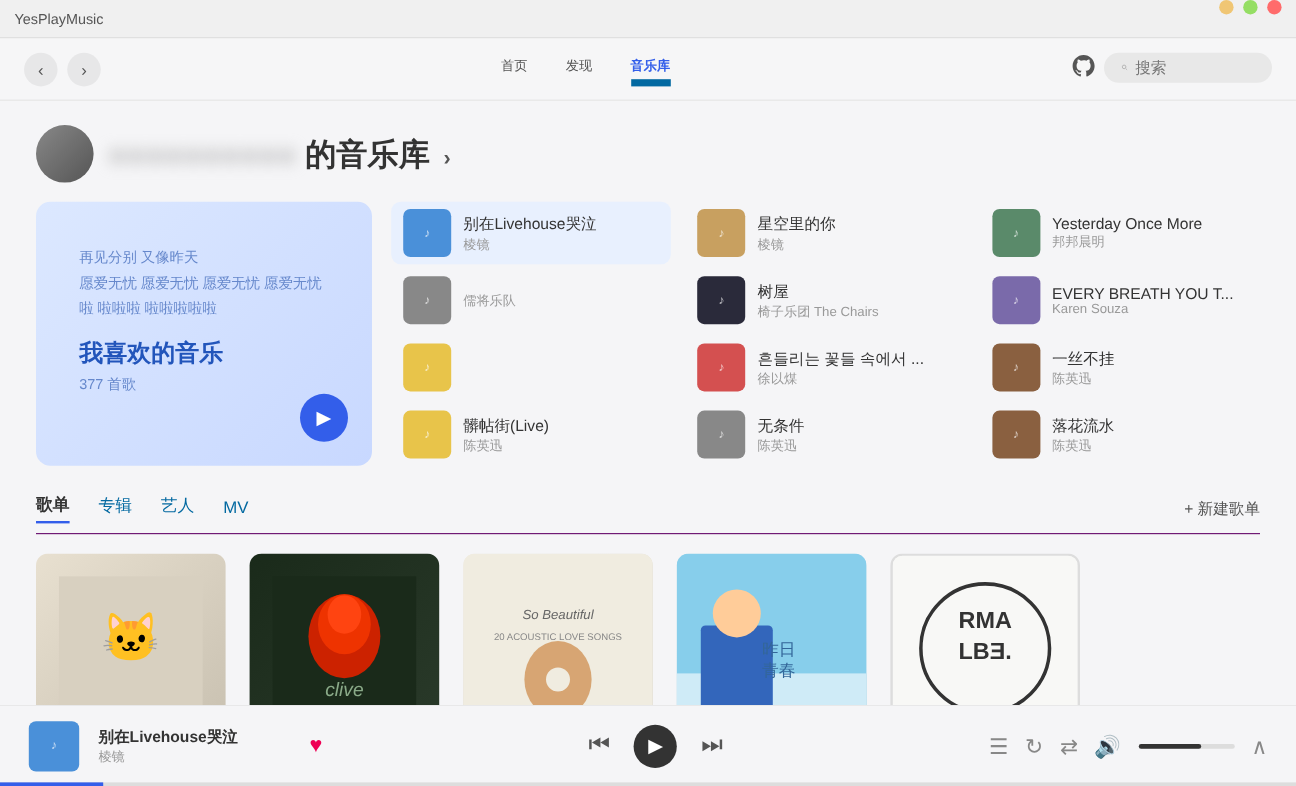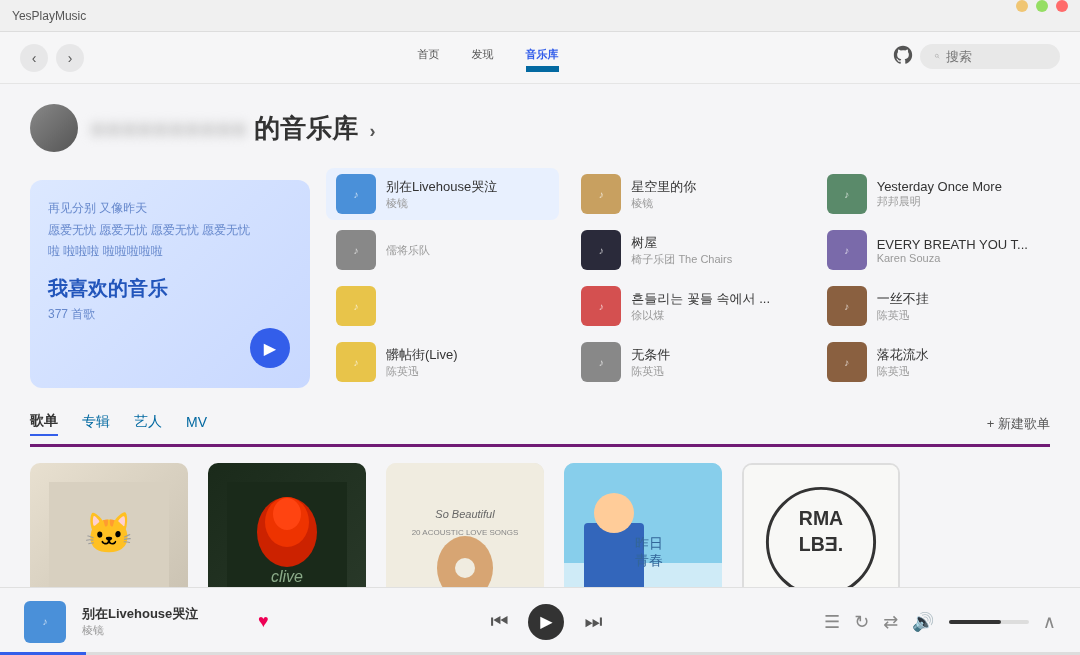--- a/index.html
+++ b/index.html
@@ -167,24 +167,23 @@
       gap: 16px;
       margin-bottom: 24px;
     }
 
     
     .liked-card {
       width: 280px;
       min-height: 160px;
       background: linear-gradient(135deg, #dce8ff 0%, #c8d8ff 100%);
       border-radius: 12px;
-      padding: 18px;
+      padding: 36px;
       position: relative;
       flex-shrink: 0;
-      margin-top: 12px;
     }
     .liked-card-lyrics {
       font-size: 12px;
       color: #6688cc;
       line-height: 1.8;
       margin-bottom: 12px;
     }
     .liked-card-title {
       font-size: 20px;
       font-weight: 700;
@@ -255,21 +254,21 @@
       gap: 4px 12px;
       align-content: start;
     }
 
     
     .tabs-row {
       display: flex;
       align-items: center;
       gap: 24px;
       margin-bottom: 16px;
-      border-bottom: 3px solid #701a75;
+      border-bottom: 1px solid #701a75;
       padding-bottom: 8px;
     }
     .tab-item {
       font-size: 14px;
       color: #0369a1;
       cursor: pointer;
       padding-bottom: 4px;
     }
     .tab-item.active {
       color: #333;

